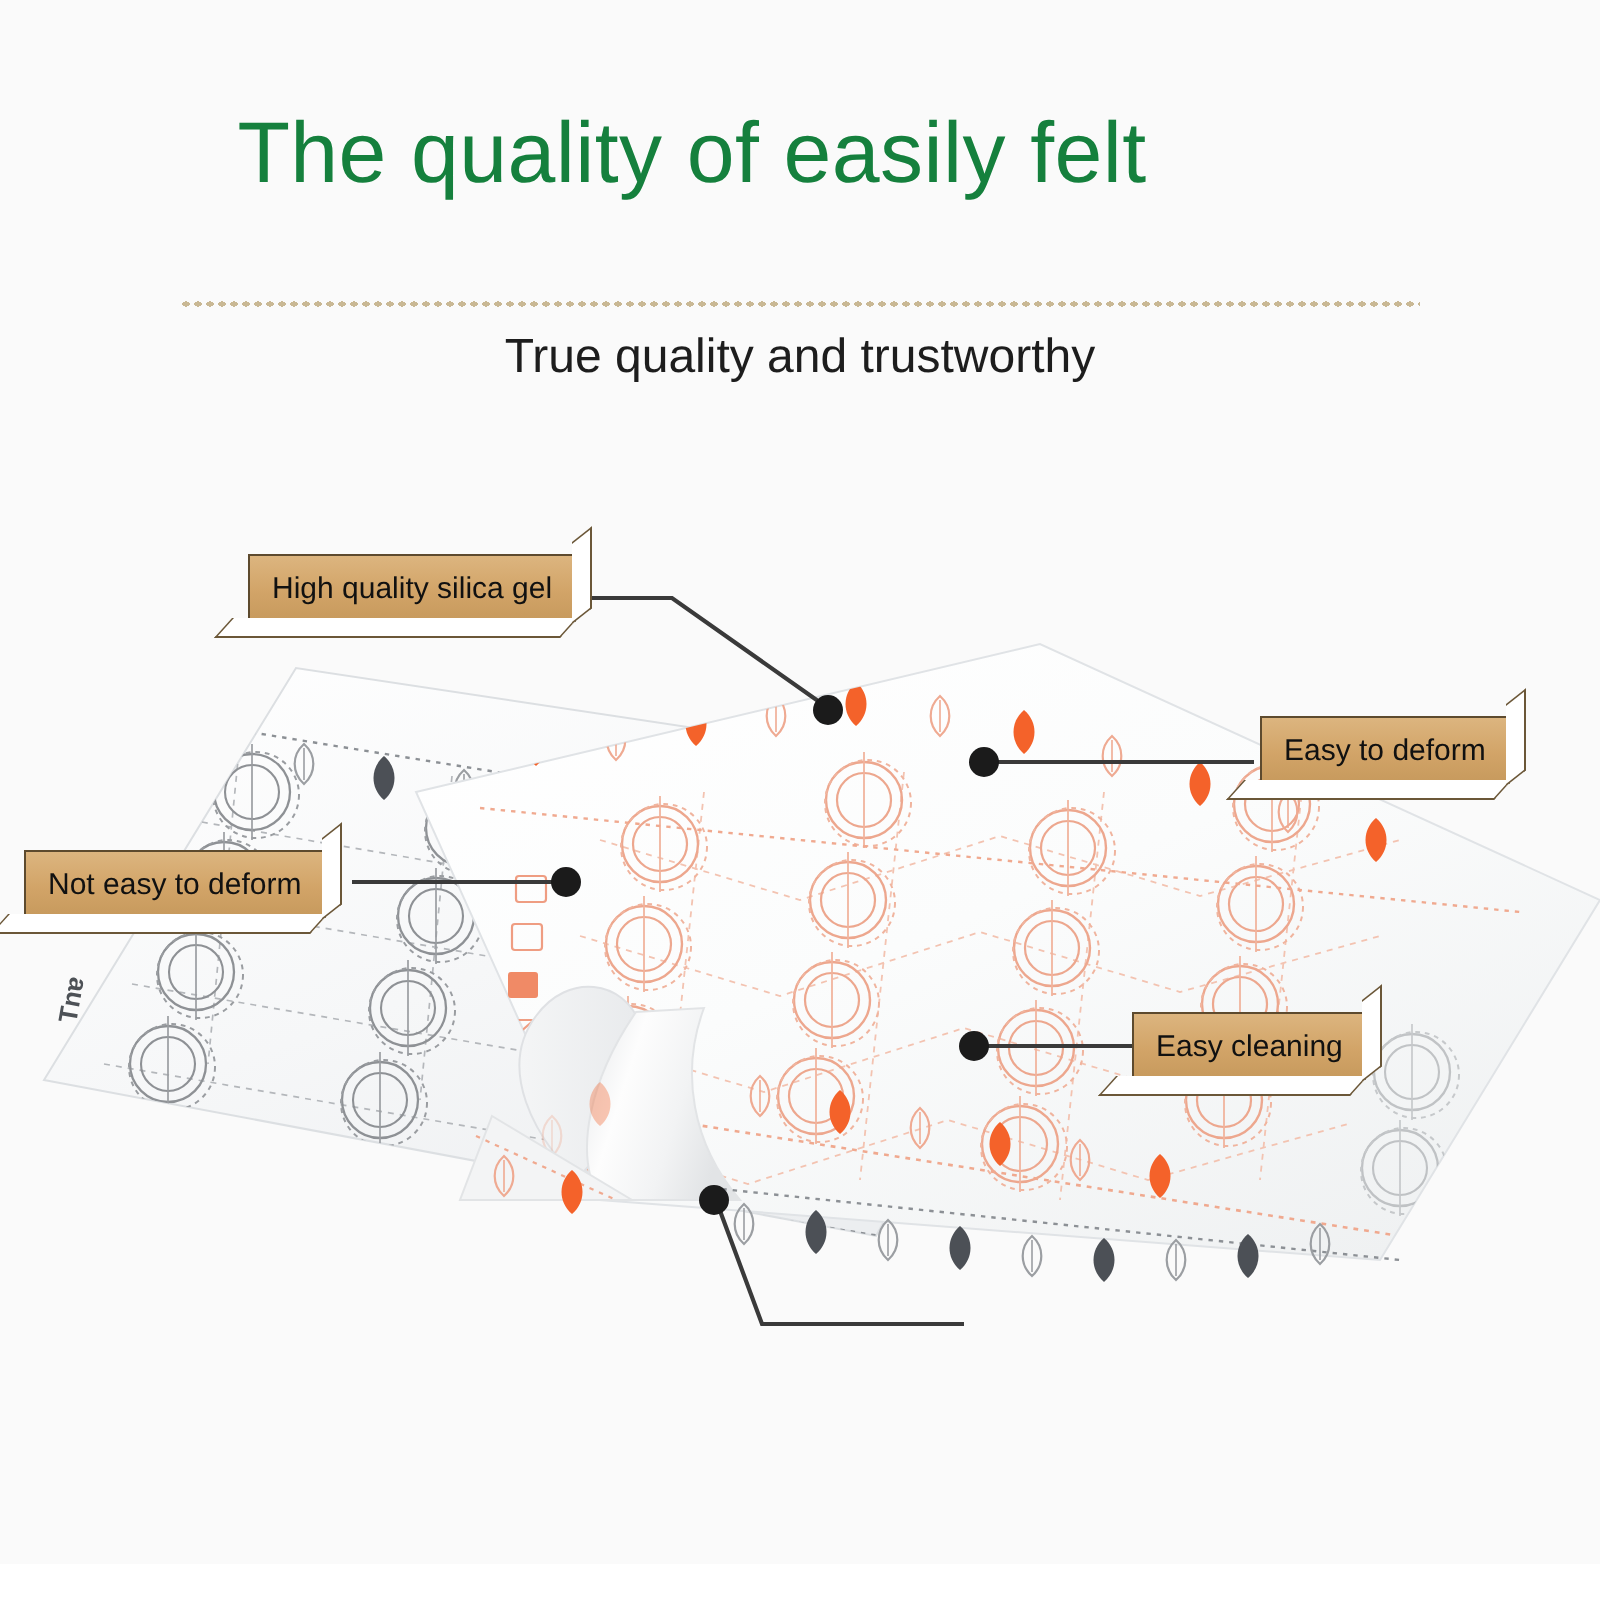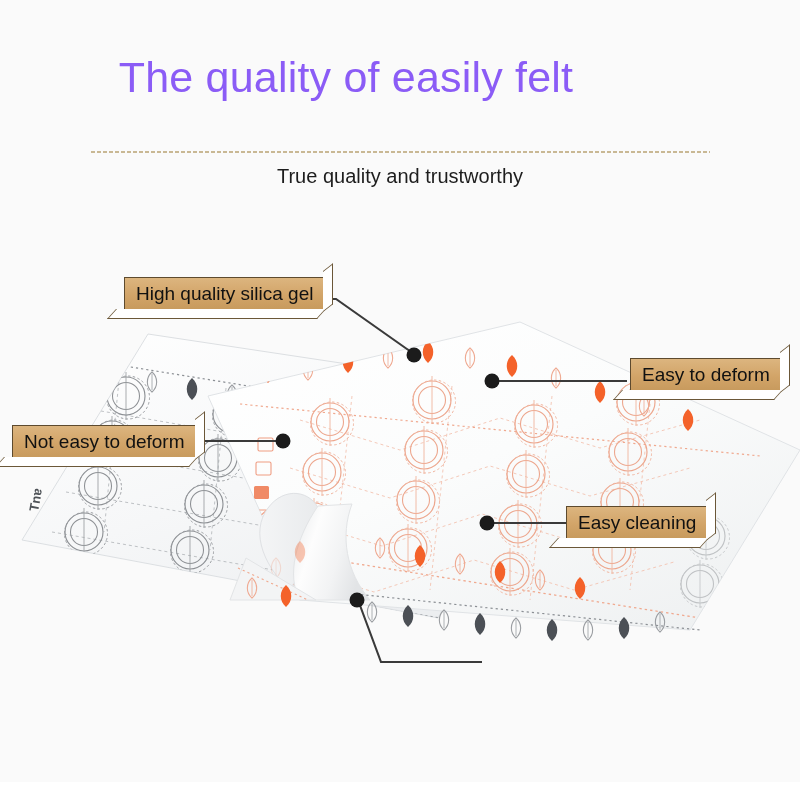--- a/index.html
+++ b/index.html
@@ -16,49 +16,49 @@
   }
   #stage::after{
     content:""; position:absolute; left:0; bottom:0; width:800px; height:18px;
     background:#ffffff;
   }
 
   
   .headline {
     position:absolute; left:0; top:54px; width:692px;
     text-align:center;
-    font-size:43px; font-weight:400; color:#8b5cf6;
+    font-size:43px; font-weight:400; color:#15803d;
     letter-spacing:.2px; line-height:1.1;
     white-space:nowrap;
   }
   .divider {
     position:absolute; left:90px; top:150px; width:620px; height:4px;
     background-image:radial-gradient(#c9b894 45%, transparent 46%);
     background-size:6px 4px; background-repeat:repeat-x;
   }
   .subhead {
     position:absolute; left:0; top:165px; width:800px;
     text-align:center;
-    font-size:20px; font-weight:400; color:#1d1d1d;
+    font-size:24px; font-weight:400; color:#1d1d1d;
     white-space:nowrap;
   }
 
   
   #photo { position:absolute; left:0; top:300px; width:800px; height:420px; }
 
   
   .callout{ position:absolute; }
   .cbox{
     position:relative;
     background:linear-gradient(180deg,#dcb57f 0%, #d2a468 55%, #c79a5d 100%);
     border:1px solid #5d4a2e;
     height:34px;
     display:flex; align-items:center;
     padding:0 11px;
-    font-size:19px; color:#111; white-space:nowrap;
+    font-size:15px; color:#111; white-space:nowrap;
     box-shadow:0 0 0 0 rgba(0,0,0,0);
   }
   
   .cbox::after{
     content:""; position:absolute; top:-7px; right:-9px;
     width:9px; height:calc(100% + 7px);
     background:#ffffff;
     border:1px solid #6b5738;
     border-left:none;
     transform:skewY(-38deg);

